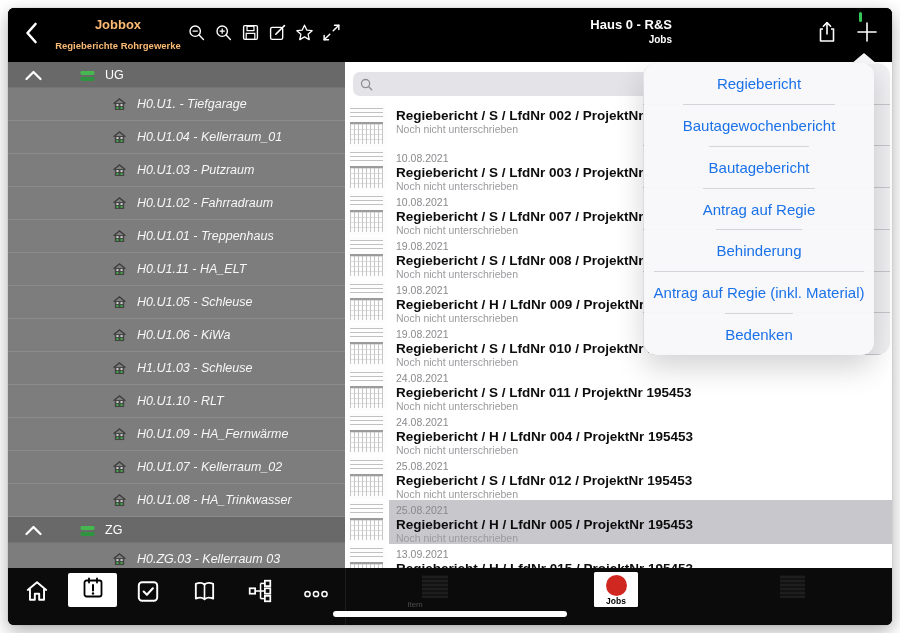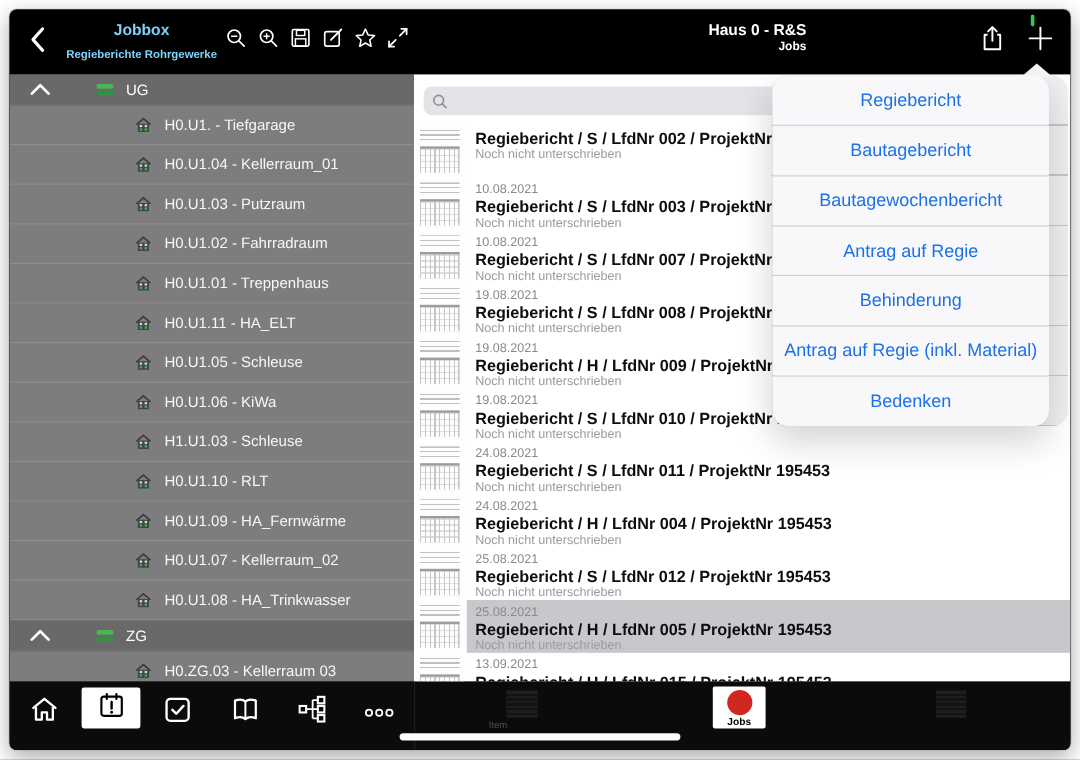--- a/index.html
+++ b/index.html
@@ -4,40 +4,40 @@
 <style>
   * { margin:0; padding:0; box-sizing:border-box; }
   html,body { width:900px; height:633px; background:#ffffff; font-family:"Liberation Sans", sans-serif; overflow:hidden; }
   .frame { position:absolute; left:8px; top:8px; width:884px; height:617px; background:#000;
            border-radius:6px; overflow:hidden; box-shadow:0 6px 18px rgba(0,0,0,.32), 0 0 1px rgba(0,0,0,.4); }
 
   
   .header { position:absolute; left:0; top:0; width:884px; height:54px; background:#000; }
   .status-tick { position:absolute; left:851px; top:4px; width:3px; height:10px; border-radius:1.5px; background:#34c759; }
   .back-btn { position:absolute; left:10px; top:14px; width:26px; height:26px; display:flex; align-items:center; justify-content:center; }
-  .lh-titles { position:absolute; left:40px; top:9px; width:140px; text-align:center; color:#7dd3fc; }
+  .lh-titles { position:absolute; left:40px; top:9px; width:140px; text-align:center; color:#fdba74; }
   .lh-title { font-size:13px; font-weight:700; }
   .lh-sub { font-size:9.5px; font-weight:700; margin-top:8px; }
   .lh-tools { position:absolute; left:178px; top:16px; display:flex; gap:7px; align-items:center; }
   .tool-btn { width:20px; height:20px; display:flex; align-items:center; justify-content:center; }
   .mh-titles { position:absolute; left:460px; top:9px; width:204px; text-align:right; color:#fff; }
   .mh-title { font-size:13px; font-weight:700; }
   .mh-sub { font-size:10px; font-weight:600; margin-top:2px; }
   .share-btn { position:absolute; left:806px; top:13px; width:26px; height:26px; display:flex; align-items:center; justify-content:center; }
   .add-btn { position:absolute; left:846px; top:13px; width:26px; height:26px; display:flex; align-items:center; justify-content:center; }
 
   
   .sidebar { position:absolute; left:0; top:54px; width:337px; height:506px; background:#7d7d7d; overflow:hidden; }
   .tree-section { position:relative; height:26px; background:#696969; display:flex; align-items:center; border-bottom:1px solid rgba(255,255,255,.08); }
   .sec-chevron { position:absolute; left:17px; top:5px; }
   .sec-icon { position:absolute; left:72px; top:6px; }
   .sec-label { position:absolute; left:97px; top:6px; font-size:12.5px; color:#fff; }
   .tree-item { position:relative; height:33px; border-bottom:1px solid rgba(255,255,255,.12); }
   .ti-icon { position:absolute; left:104px; top:9px; }
-  .ti-label { position:absolute; left:129px; top:9px; font-size:12.5px; color:#f7f7f7; }
+  .ti-label { position:absolute; left:129px; top:9px; font-size:12.5px; color:#f7f7f7;font-style:italic; }
 
   
   .main { position:absolute; left:337px; top:54px; width:547px; height:506px; background:#fff; }
   .searchbar { position:absolute; left:8px; top:10px; width:531px; height:24px; background:#e3e3e8; border-radius:7px; display:flex; align-items:center; }
   .searchbar svg { margin-left:7px; }
   .search-input { border:none; background:transparent; outline:none; flex:1; font-size:12px; color:#333; padding:0 6px; }
   .rows { position:absolute; left:0; top:42px; width:547px; height:464px; overflow:hidden; }
   .job-row { position:relative; height:44px; display:flex; }
   .thumb { width:40px; height:42px; margin:1px 2px 1px 2px; background:#fdfdfd; position:relative; flex:none; }
   .thumb .t-lines { position:absolute; left:3px; right:4px; top:3px; height:11px; opacity:.75;
@@ -49,21 +49,21 @@
   .job-row.selected .job-text { background:#c8c7cc; }
   .job-date { font-size:10.5px; color:#8a8a8e; line-height:13px; }
   .job-title { font-size:13.5px; font-weight:700; color:#0d0d0d; line-height:15px; white-space:nowrap; }
   .job-status { font-size:10.5px; color:#9b9b9f; line-height:13px; }
 
   
   .menu-echo { position:absolute; left:635px; top:55px; width:247px; height:292px; border-radius:13px;
       background:rgba(240,240,243,.82);
       background-image:repeating-linear-gradient(to bottom, rgba(240,240,243,.82) 0 40.7px, rgba(190,190,196,.85) 40.7px 41.7px); }
   .menu { position:absolute; left:636px; top:55px; width:230px; height:292px; border-radius:13px; background:rgba(248,248,250,.97);
-      box-shadow:0 12px 30px rgba(0,0,0,.18); display:flex; flex-direction:column; overflow:hidden; }
+      box-shadow:0 12px 30px rgba(0,0,0,.18); display:flex; flex-direction:column; overflow:hidden;align-items:center; }
   .menu-item { flex:1; display:flex; align-items:center; justify-content:center; font-size:15px; color:#1b72e8; cursor:pointer; }
   .menu-item + .menu-item { border-top:1px solid rgba(60,60,67,.18); }
   .menu-arrow { position:absolute; left:843px; top:45px; width:0; height:0;
       border-left:13px solid transparent; border-right:13px solid transparent; border-bottom:11px solid #f8f8fa; }
 
   
   .bottombar { position:absolute; left:0; top:560px; width:884px; height:57px; background:#0b0b0b; }
   .bb-divider { position:absolute; left:337px; top:0; width:1px; height:57px; background:rgba(255,255,255,.07); }
   .bb-btn { position:absolute; width:28px; height:28px; display:flex; align-items:center; justify-content:center; }
   .bb-active { position:absolute; left:60px; top:5px; width:49px; height:34px; background:#fff; border-radius:2px;
@@ -533,23 +533,23 @@
         </div>
       </div>
   </div>
 
   <div class="menu-echo"></div>
   <div class="menu-arrow"></div>
   <div class="menu">
 
       <div class="menu-item">Regiebericht</div>
 
+      <div class="menu-item">Bautagewochenbericht</div>
+
       <div class="menu-item">Bautagebericht</div>
-
-      <div class="menu-item">Bautagewochenbericht</div>
 
       <div class="menu-item">Antrag auf Regie</div>
 
       <div class="menu-item">Behinderung</div>
 
       <div class="menu-item">Antrag auf Regie (inkl. Material)</div>
 
       <div class="menu-item">Bedenken</div>
     </div>
 

